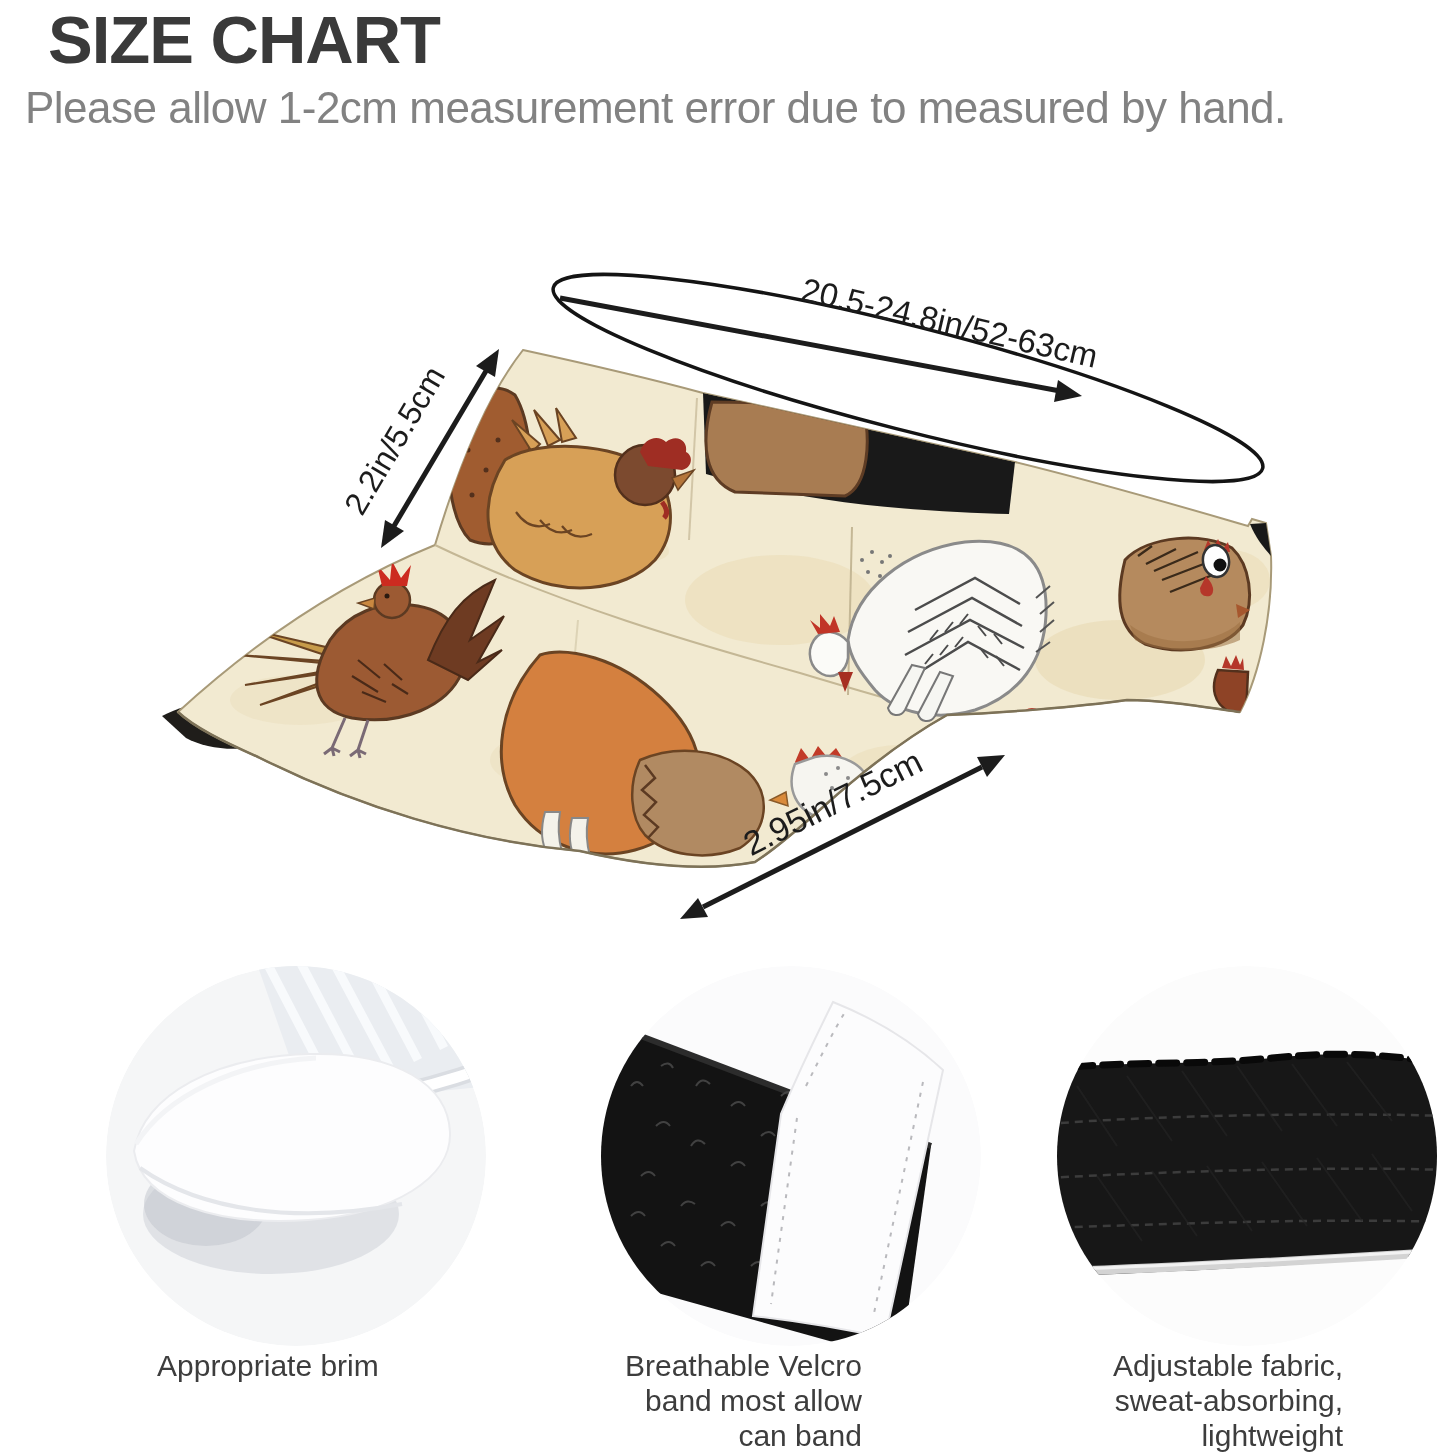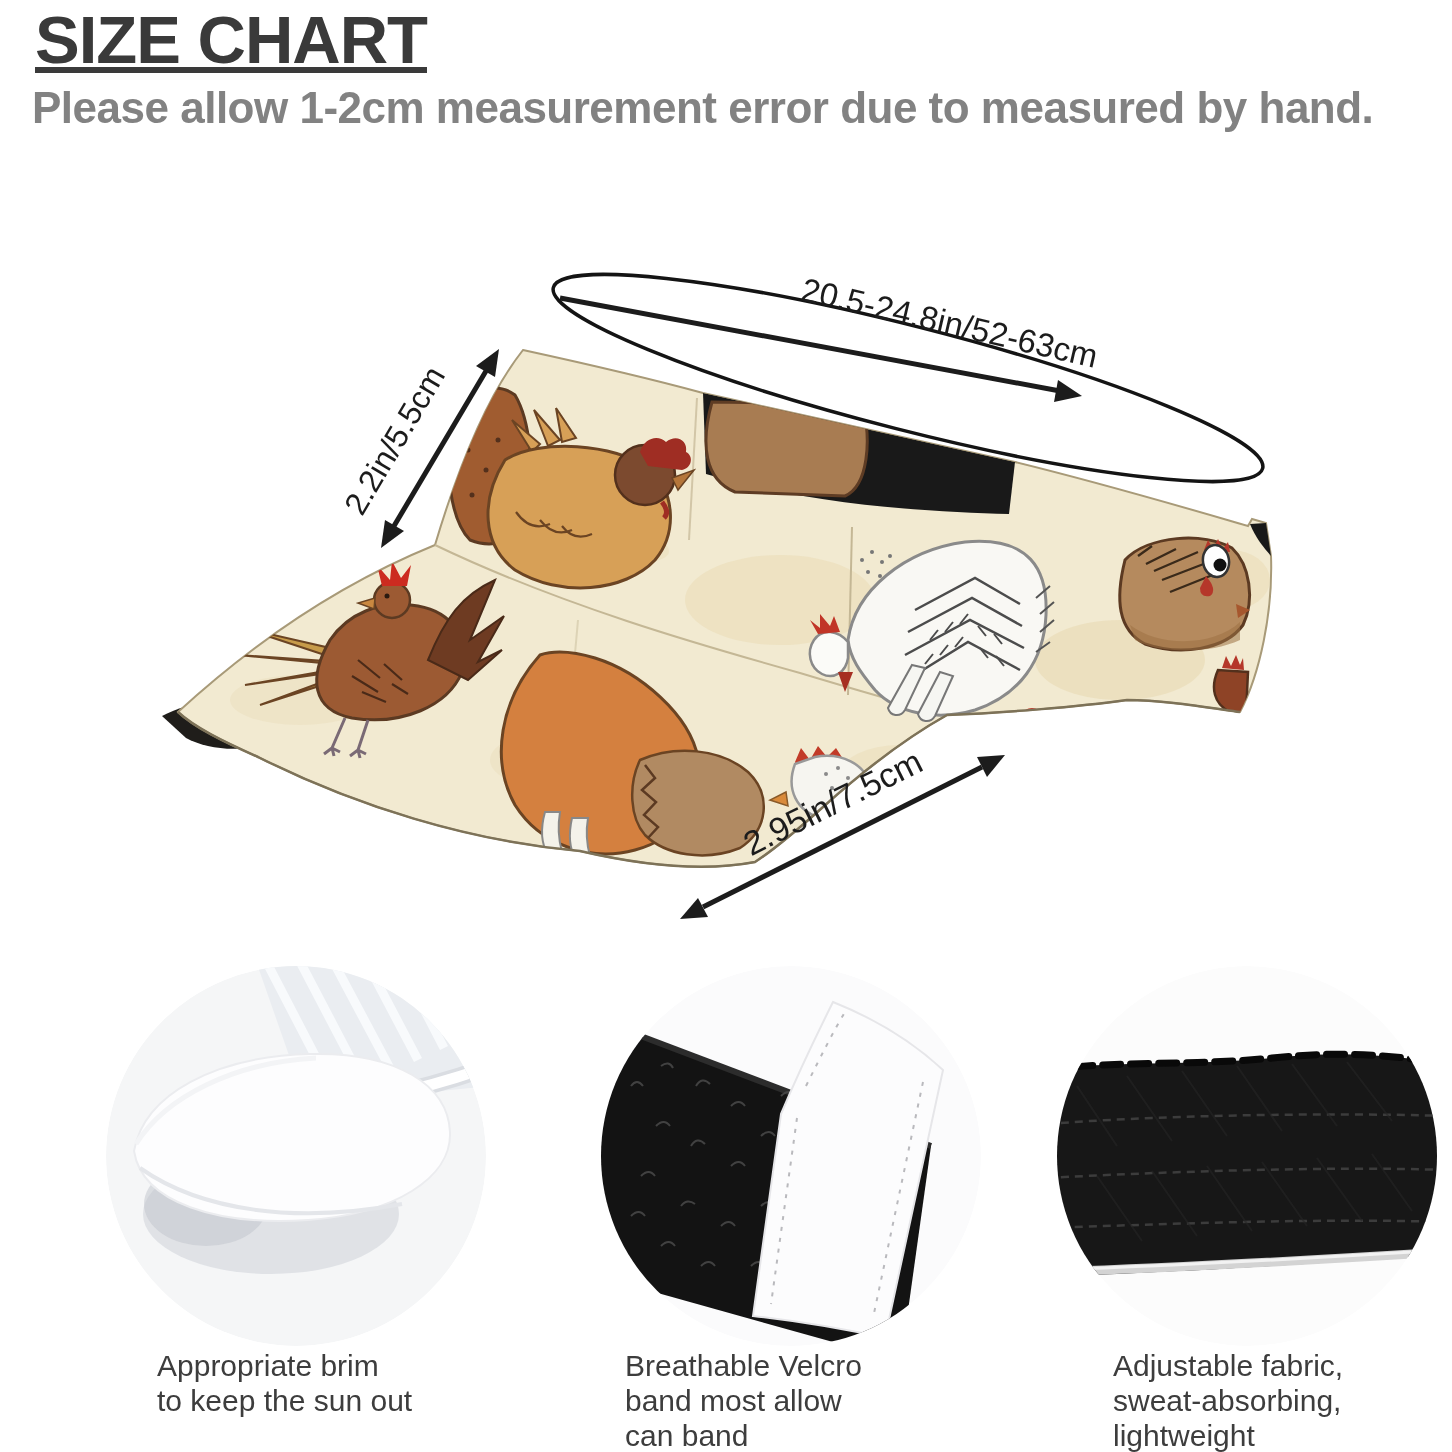--- a/index.html
+++ b/index.html
@@ -1,29 +1,29 @@
 <!DOCTYPE html>
 <html><head>
 <meta charset="utf-8">
 <style>
   html,body{margin:0;padding:0;background:#ffffff;}
   .canvas{position:relative;width:1452px;height:1452px;background:#ffffff;overflow:hidden;
           font-family:"Liberation Sans",sans-serif;}
-  .title{position:absolute;left:35px;top:1px;font-size:67px;font-weight:800;
-         color:#3a3a3a;letter-spacing:-1px;white-space:nowrap;text-decoration:underline;}
-  .subtitle{position:absolute;left:32px;top:83px;font-size:44px;font-weight:700;
+  .title{position:absolute;left:48px;top:1px;font-size:67px;font-weight:800;
+         color:#3a3a3a;letter-spacing:-1px;white-space:nowrap;}
+  .subtitle{position:absolute;left:25px;top:83px;font-size:44px;font-weight:400;
             color:#828282;letter-spacing:-0.5px;white-space:nowrap;}
   #hero{position:absolute;left:0;top:0;}
   .photo{position:absolute;top:966px;width:380px;height:380px;border-radius:50%;overflow:hidden;}
   .photo svg{display:block;}
   .photo1{left:106px;}
   .photo2{left:601px;}
   .photo3{left:1057px;}
   .cap{position:absolute;top:1348px;font-size:30px;line-height:35px;color:#3d3d3d;}
-  .cap span{display:block;}
+  .cap span{display:block;text-align:right;}
   .cap1{left:157px;}
   .cap2{left:625px;}
   .cap3{left:1113px;}
 </style>
 </head>
 <body>
 
 <div class="canvas">
 
   <div class="title">SIZE CHART</div>
@@ -270,21 +270,20 @@
                  M235 98 L280 160 M290 96 L335 155 M40 210 L85 275 M95 205 L140 270
                  M150 200 L195 265 M205 196 L250 260 M260 192 L305 255 M315 188 L355 245"></path>
       </g>
       <path d="M-10 306 C120 302 260 294 390 286" stroke="#d3d3d3" stroke-width="9" fill="none"></path>
       <path d="M-10 304 C120 300 260 292 390 284" stroke="#f2f2f2" stroke-width="3" fill="none"></path>
     </svg>
   </div>
 
   <div class="cap cap1">
     <span>Appropriate brim</span>
-    <span>to keep the sun out</span>
   </div>
   <div class="cap cap2">
     <span>Breathable Velcro</span>
     <span>band most allow</span>
     <span>can band</span>
   </div>
   <div class="cap cap3">
     <span>Adjustable fabric,</span>
     <span>sweat-absorbing,</span>
     <span>lightweight</span>

